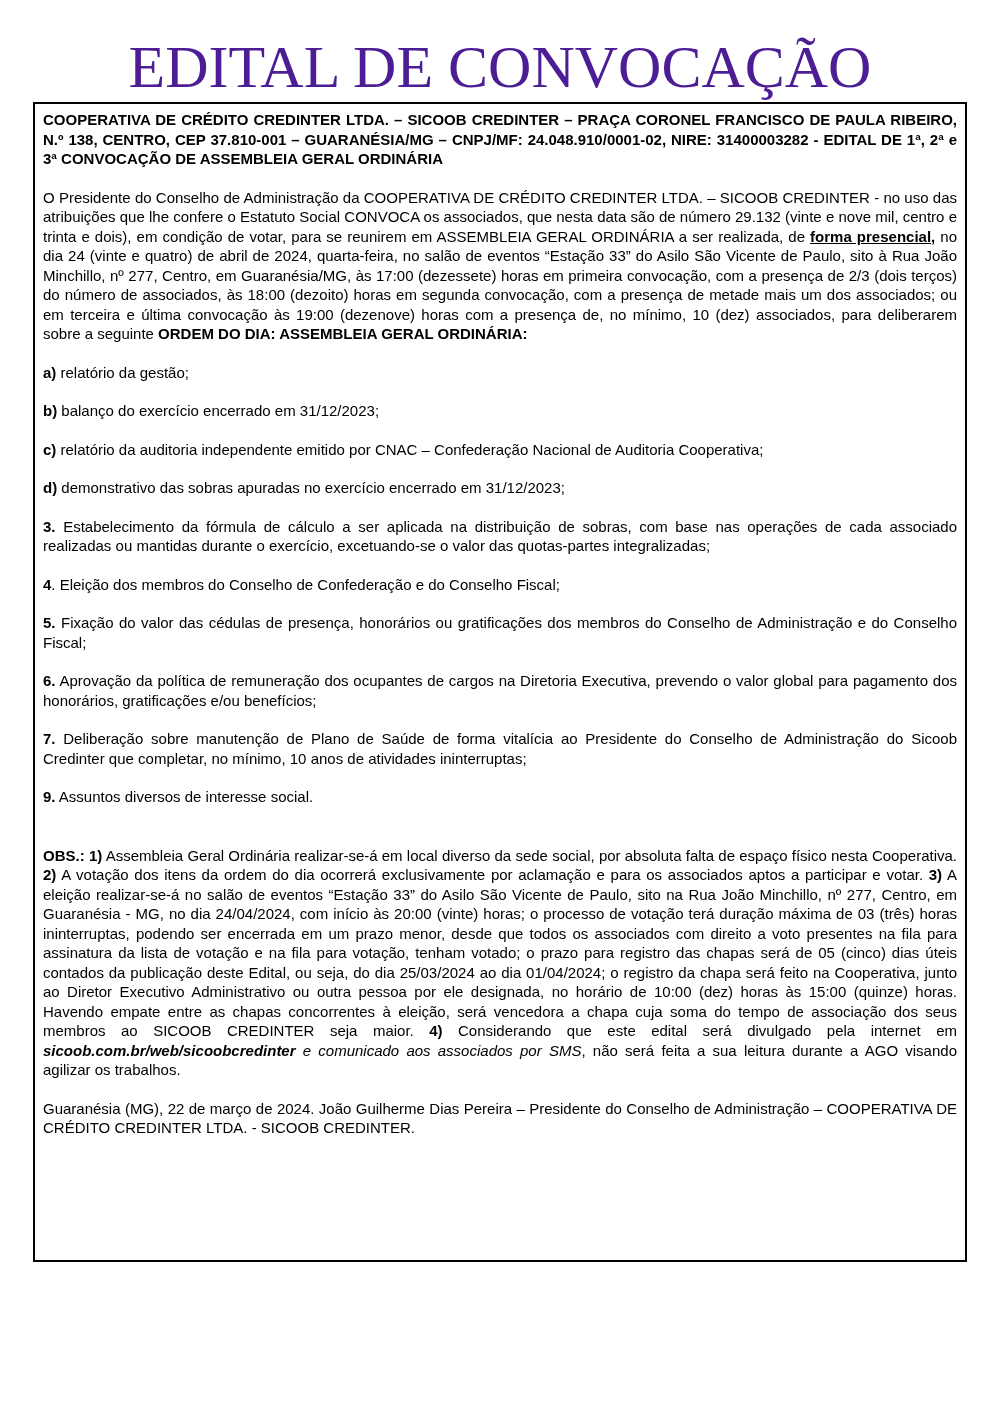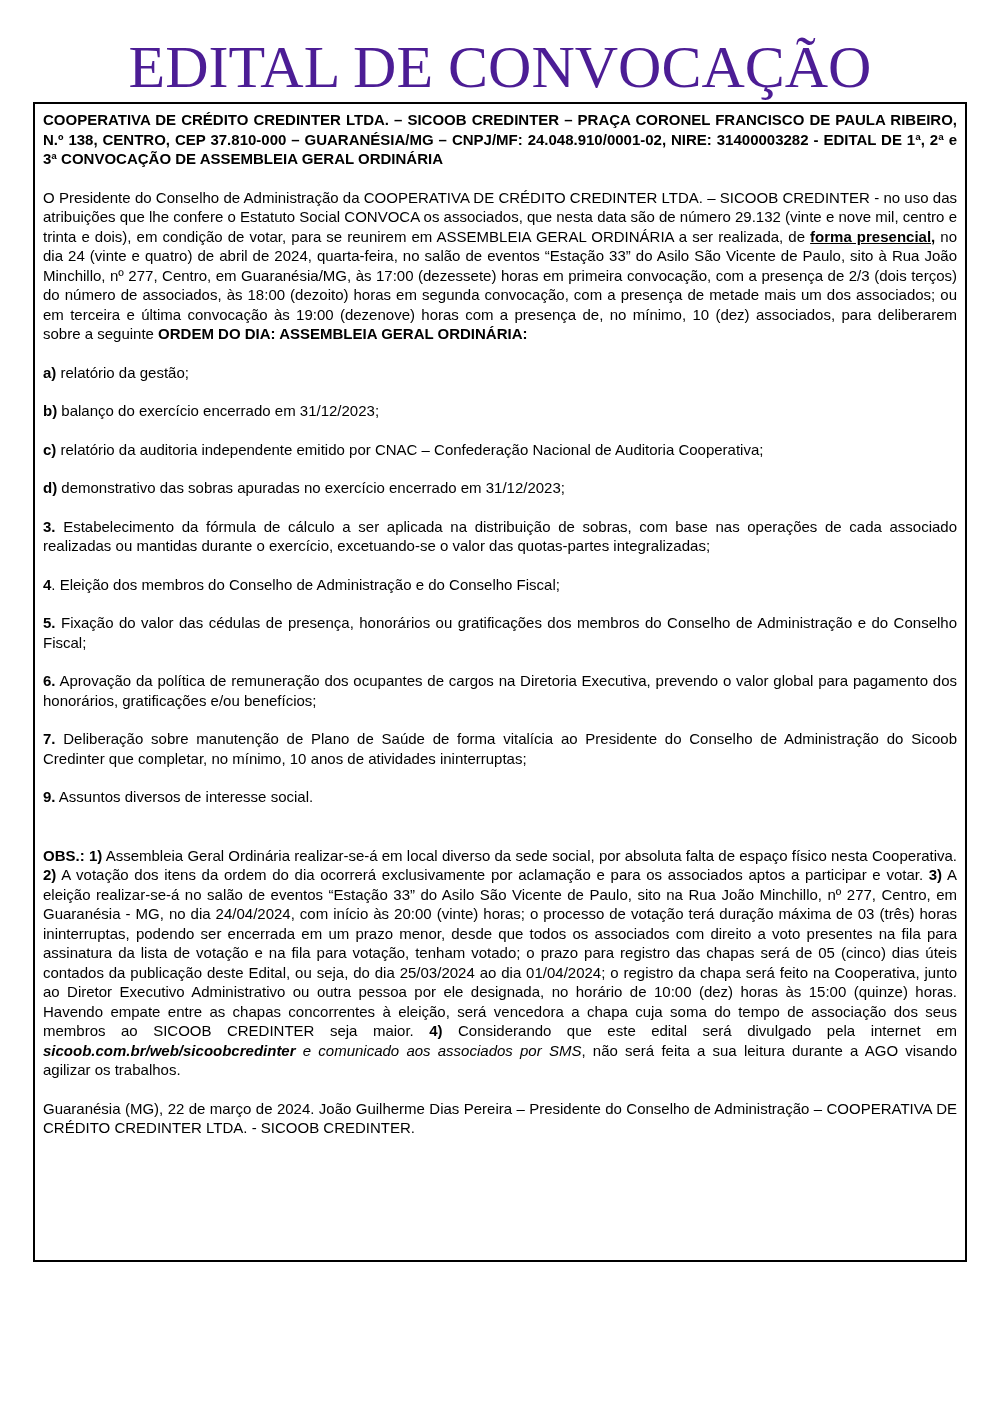--- a/index.html
+++ b/index.html
@@ -47,27 +47,27 @@
   .b { font-weight: bold; }
   .i { font-style: italic; }
   .u { text-decoration: underline; }
 </style>
 </head>
 <body>
 
 <h1 class="page-title">EDITAL DE CONVOCAÇÃO</h1>
 
 <div class="notice-box" id="notice-box">
-    <p class="para"><span class="b">COOPERATIVA DE CRÉDITO CREDINTER LTDA. – SICOOB CREDINTER – PRAÇA CORONEL FRANCISCO DE PAULA RIBEIRO, N.º 138, CENTRO, CEP 37.810-000 – GUARANÉSIA/MG – CNPJ/MF: 24.048.910/0001-02, NIRE: 31400003282 - EDITAL DE 1ª, 2ª e 3ª CONVOCAÇÃO DE ASSEMBLEIA GERAL ORDINÁRIA</span></p>
+    <p class="para"><span class="b">COOPERATIVA DE CRÉDITO CREDINTER LTDA. – SICOOB CREDINTER – PRAÇA CORONEL FRANCISCO DE PAULA RIBEIRO, N.º 138, CENTRO, CEP 37.810-001 – GUARANÉSIA/MG – CNPJ/MF: 24.048.910/0001-02, NIRE: 31400003282 - EDITAL DE 1ª, 2ª e 3ª CONVOCAÇÃO DE ASSEMBLEIA GERAL ORDINÁRIA</span></p>
     <p class="para"><span>O Presidente do Conselho de Administração da COOPERATIVA DE CRÉDITO CREDINTER LTDA. – SICOOB CREDINTER - no uso das atribuições que lhe confere o Estatuto Social CONVOCA os associados, que nesta data são de número 29.132 (vinte e nove mil, centro e trinta e dois), em condição de votar, para se reunirem em ASSEMBLEIA GERAL ORDINÁRIA a ser realizada, de </span><span class="b u">forma presencial,</span><span> no dia 24 (vinte e quatro) de abril de 2024, quarta-feira, no salão de eventos “Estação 33” do Asilo São Vicente de Paulo, sito à Rua João Minchillo, nº 277, Centro, em Guaranésia/MG, às 17:00 (dezessete) horas em primeira convocação, com a presença de 2/3 (dois terços) do número de associados, às 18:00 (dezoito) horas em segunda convocação, com a presença de metade mais um dos associados; ou em terceira e última convocação às 19:00 (dezenove) horas com a presença de, no mínimo, 10 (dez) associados, para deliberarem sobre a seguinte </span><span class="b">ORDEM DO DIA: ASSEMBLEIA GERAL ORDINÁRIA:</span></p>
     <p class="para"><span class="b">a)</span><span> relatório da gestão;</span></p>
     <p class="para"><span class="b">b)</span><span> balanço do exercício encerrado em 31/12/2023;</span></p>
     <p class="para"><span class="b">c)</span><span> relatório da auditoria independente emitido por CNAC – Confederação Nacional de Auditoria Cooperativa;</span></p>
     <p class="para"><span class="b">d)</span><span> demonstrativo das sobras apuradas no exercício encerrado em 31/12/2023;</span></p>
     <p class="para"><span class="b">3.</span><span> Estabelecimento da fórmula de cálculo a ser aplicada na distribuição de sobras, com base nas operações de cada associado realizadas ou mantidas durante o exercício, excetuando-se o valor das quotas-partes integralizadas;</span></p>
-    <p class="para"><span class="b">4</span><span>. Eleição dos membros do Conselho de Administração e do Conselho Fiscal;</span></p>
+    <p class="para"><span class="b">4</span><span>. Eleição dos membros do Conselho de Confederação e do Conselho Fiscal;</span></p>
     <p class="para"><span class="b">5.</span><span> Fixação do valor das cédulas de presença, honorários ou gratificações dos membros do Conselho de Administração e do Conselho Fiscal;</span></p>
     <p class="para"><span class="b">6.</span><span> Aprovação da política de remuneração dos ocupantes de cargos na Diretoria Executiva, prevendo o valor global para pagamento dos honorários, gratificações e/ou benefícios;</span></p>
     <p class="para"><span class="b">7.</span><span> Deliberação sobre manutenção de Plano de Saúde de forma vitalícia ao Presidente do Conselho de Administração do Sicoob Credinter que completar, no mínimo, 10 anos de atividades ininterruptas;</span></p>
     <p class="para"><span class="b">9.</span><span> Assuntos diversos de interesse social.</span></p>
     <p class="para extra-space"><span class="b">OBS.: 1)</span><span> Assembleia Geral Ordinária realizar-se-á em local diverso da sede social, por absoluta falta de espaço físico nesta Cooperativa. </span><span class="b">2)</span><span> A votação dos itens da ordem do dia ocorrerá exclusivamente por aclamação e para os associados aptos a participar e votar. </span><span class="b">3)</span><span> A eleição realizar-se-á no salão de eventos “Estação 33” do Asilo São Vicente de Paulo, sito na Rua João Minchillo, nº 277, Centro, em Guaranésia - MG, no dia 24/04/2024, com início às 20:00 (vinte) horas; o processo de votação terá duração máxima de 03 (três) horas ininterruptas, podendo ser encerrada em um prazo menor, desde que todos os associados com direito a voto presentes na fila para assinatura da lista de votação e na fila para votação, tenham votado; o prazo para registro das chapas será de 05 (cinco) dias úteis contados da publicação deste Edital, ou seja, do dia 25/03/2024 ao dia 01/04/2024; o registro da chapa será feito na Cooperativa, junto ao Diretor Executivo Administrativo ou outra pessoa por ele designada, no horário de 10:00 (dez) horas às 15:00 (quinze) horas. Havendo empate entre as chapas concorrentes à eleição, será vencedora a chapa cuja soma do tempo de associação dos seus membros ao SICOOB CREDINTER seja maior. </span><span class="b">4)</span><span> Considerando que este edital será divulgado pela internet em </span><span class="b i">sicoob.com.br/web/sicoobcredinter</span><span class="i"> e comunicado aos associados por SMS</span><span>, não será feita a sua leitura durante a AGO visando agilizar os trabalhos.</span></p>
     <p class="para"><span>Guaranésia (MG), 22 de março de 2024. João Guilherme Dias Pereira – Presidente do Conselho de Administração – COOPERATIVA DE CRÉDITO CREDINTER LTDA. - SICOOB CREDINTER.</span></p>
   </div>
 
 </body></html>

